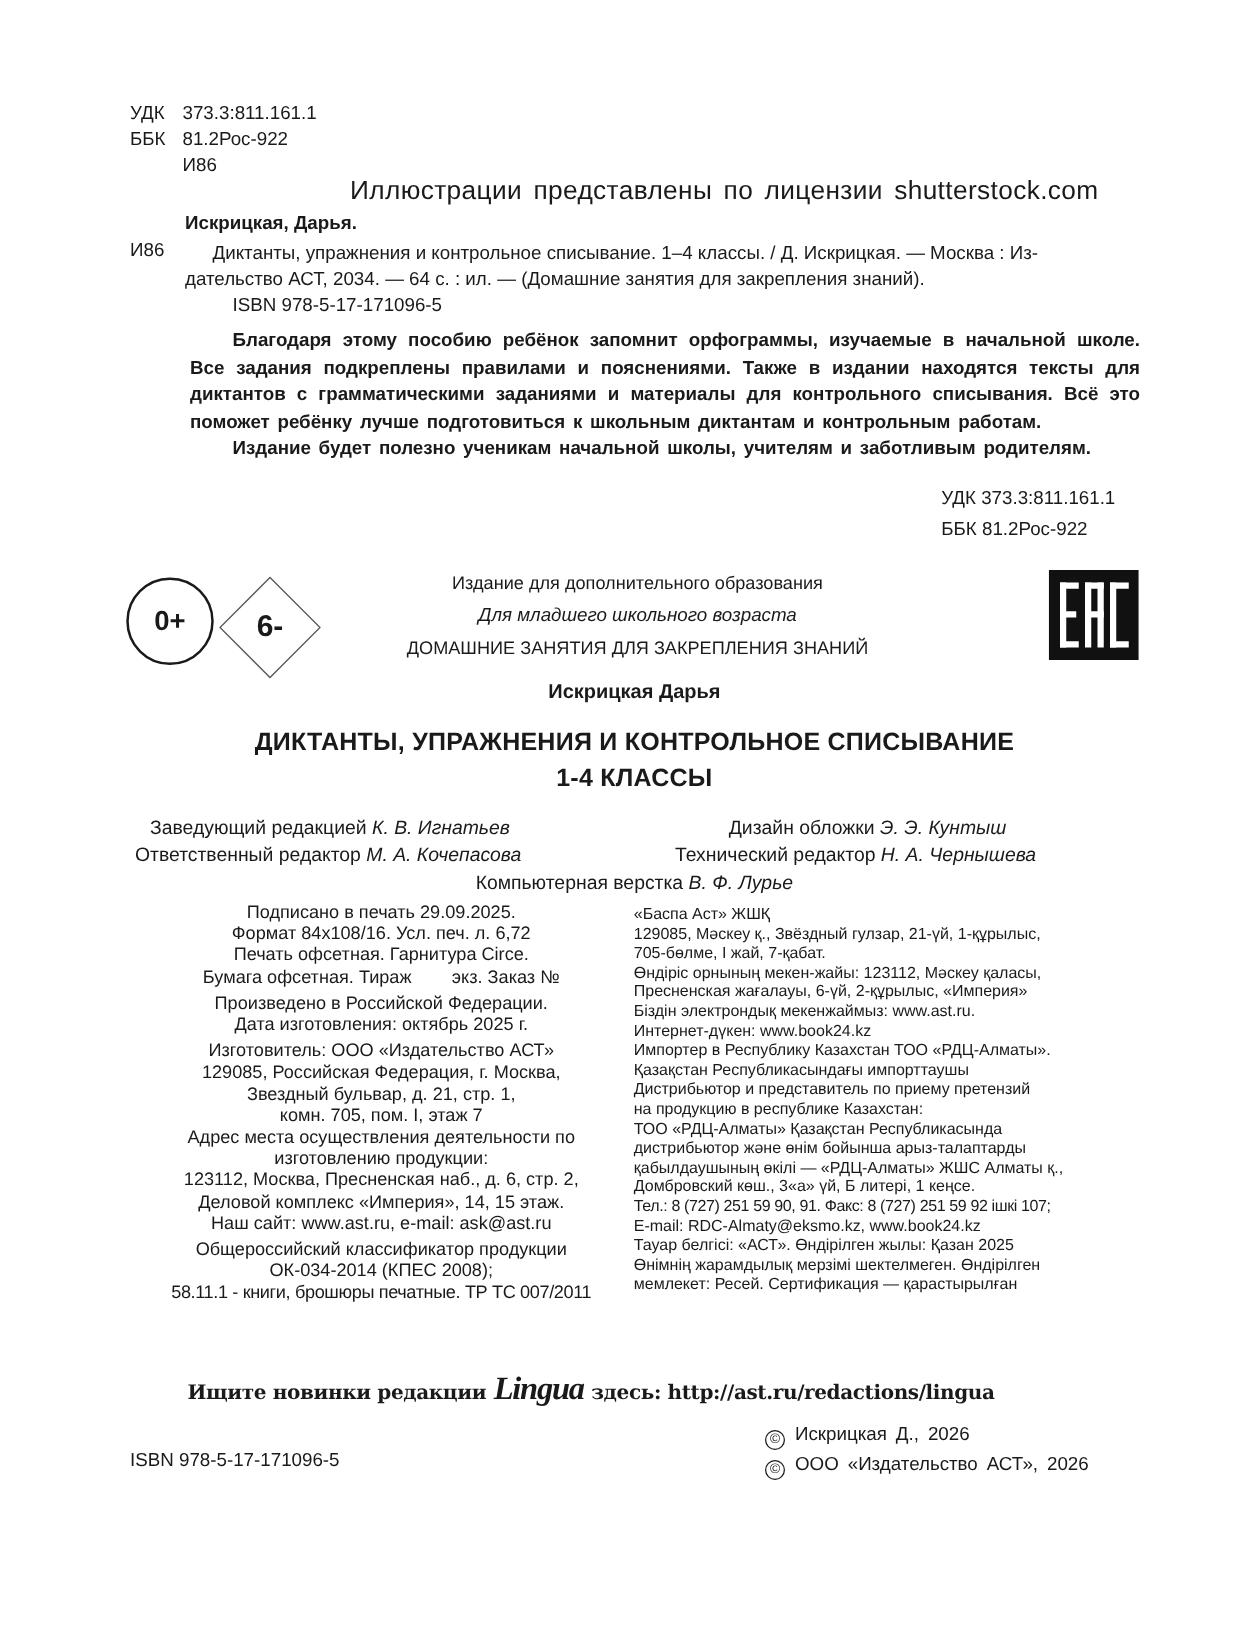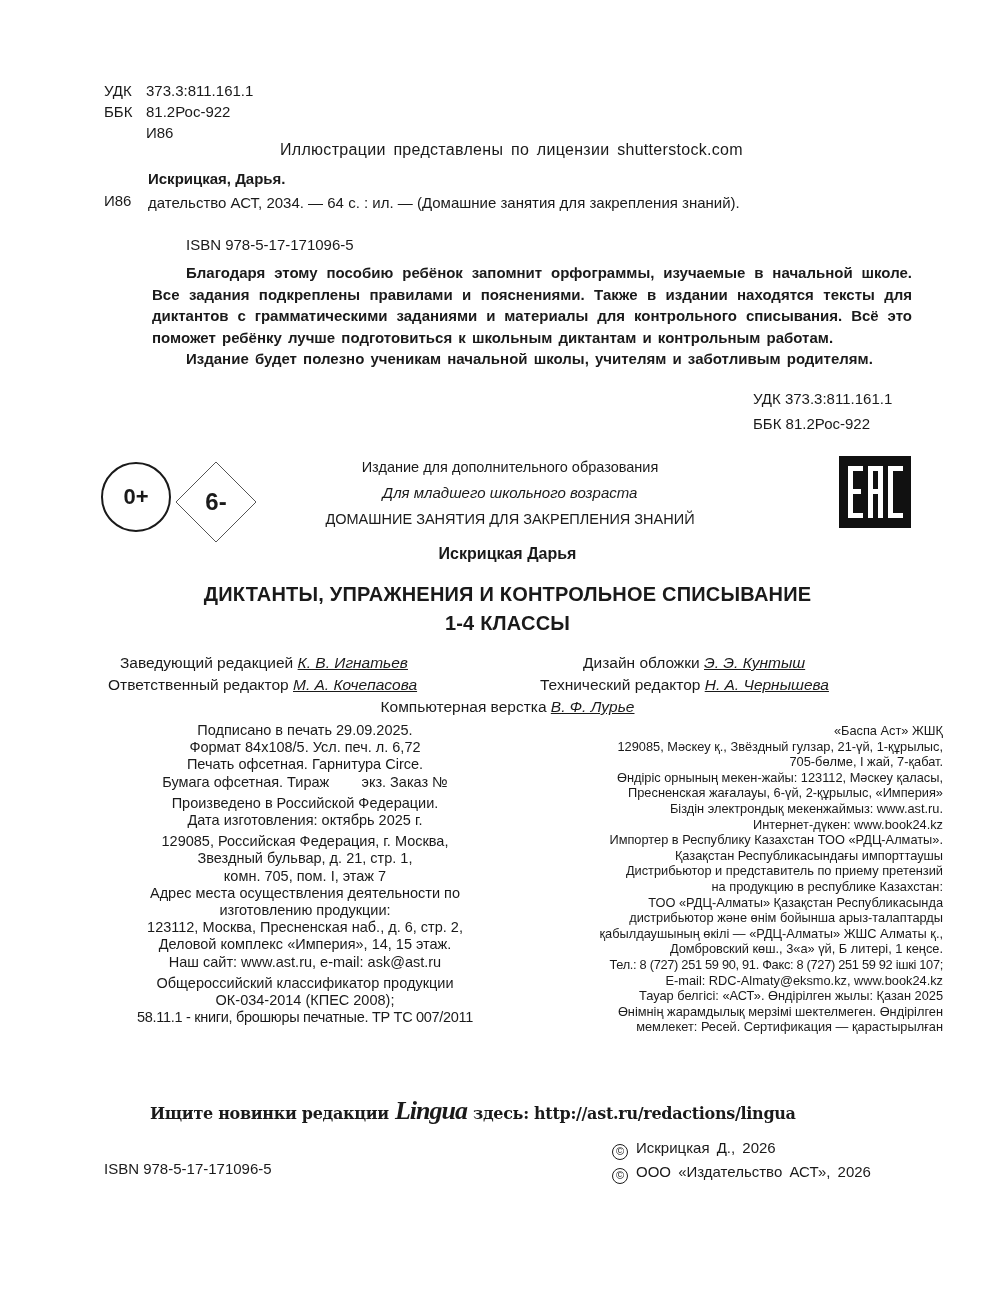--- a/index.html
+++ b/index.html
@@ -2,21 +2,21 @@
 <html><head>
 <meta charset="utf-8">
 <style>
   * { box-sizing: border-box; margin: 0; padding: 0; }
   html, body { width: 1000px; height: 1312px; background: #ffffff; }
   body { position: relative; font-family: "Liberation Sans", sans-serif; color: #1a1a1a; overflow: hidden; }
   .abs { position: absolute; }
   .udk-top { left: 104px; top: 80px; }
   .udk-top div { font-size: 15px; line-height: 21px; }
   .udk-top .code { display: inline-block; width: 42px; }
-  .illus { left: 280px; top: 141px; font-size: 16px; letter-spacing: 0.3px; word-spacing: 3px; }
+  .illus { left: 280px; top: 141px; font-size: 21px; letter-spacing: 0.3px; word-spacing: 3px; }
   .author-bold { left: 148px; top: 170px; font-size: 15px; font-weight: bold; }
   .i86 { left: 104px; top: 192px; font-size: 15px; }
   .biblio { left: 148px; top: 192px; width: 762px; font-size: 15px; line-height: 21px; text-align: justify; }
   .isbn1 { left: 186px; top: 236px; font-size: 15px; }
   .annot { left: 152px; top: 262px; width: 760px; font-size: 15px; line-height: 21.5px; text-align: justify; word-spacing: 2px; }
   .annot p { text-indent: 34px; font-weight: bold; }
   .udk-right { left: 753px; top: 386px; }
   .udk-right div { font-size: 15px; line-height: 25px; }
   .age0 { left: 101px; top: 462px; width: 70px; height: 70px; border: 2.5px solid #1a1a1a; border-radius: 50%;
           display: flex; align-items: center; justify-content: center; font-size: 22px; font-weight: bold; }
@@ -24,29 +24,29 @@
   .age6-wrap svg { position: absolute; left: 0; top: 0; }
   .age6-wrap span { position: absolute; left: 0; top: 0; width: 82px; height: 82px; display: flex; align-items: center; justify-content: center;
                     font-size: 24px; font-weight: bold; }
   .series { left: 300px; top: 454px; width: 420px; text-align: center; }
   .series div { font-size: 14.5px; line-height: 26px; }
   .series .it { font-style: italic; font-size: 15px; }
   .eac { left: 839px; top: 456px; width: 72px; height: 72px; }
   .author2 { left: 0; top: 545px; width: 1015px; text-align: center; font-size: 16px; font-weight: bold; }
   .title { left: 0; top: 580px; width: 1015px; text-align: center; font-size: 20px; font-weight: bold; line-height: 29px; letter-spacing: 0.2px; }
   .staff { top: 652px; font-size: 15.5px; line-height: 22px; }
-  .staff i { font-style: italic; text-decoration: underline; }
+  .staff i { font-style: italic; }
   .staff-l1 { left: 120px; }
   .staff-l2 { left: 108px; top: 674px; }
   .staff-r1 { left: 583px; }
   .staff-r2 { left: 540px; top: 674px; }
   .staff-c { left: 0; width: 1015px; text-align: center; top: 696px; }
   .col-left { left: 100px; top: 722px; width: 410px; text-align: center; font-size: 14.5px; line-height: 17.2px; }
   .col-left .gap { height: 4px; }
-  .col-right { left: 523px; top: 723px; width: 420px; text-align: right; font-size: 12.8px; line-height: 15.6px; }
+  .col-right { left: 507px; top: 723px; width: 420px; text-align: left; font-size: 12.8px; line-height: 15.6px; }
   .lingua { left: 150px; top: 1096px; width: 720px; font-family: "DejaVu Serif", serif; font-weight: bold; font-size: 16px; letter-spacing: -0.3px; white-space: nowrap; }
   .lingua .logo { font-family: "Liberation Serif", serif; font-style: italic; font-weight: bold; font-size: 26px; margin: 0 6px; letter-spacing: -1px; }
   .isbn2 { left: 104px; top: 1160px; font-size: 15px; }
   .copy { left: 612px; top: 1136px; }
   .copy div { font-size: 15px; line-height: 24px; word-spacing: 3px; }
   .copy .c { display: inline-block; width: 16px; height: 16px; border: 1.5px solid #1a1a1a; border-radius: 50%; font-size: 11px; line-height: 13px;
              text-align: center; vertical-align: -2px; margin-right: 8px; }
 </style>
 </head>
 <body>
@@ -55,20 +55,21 @@
   <div><span class="code">УДК</span><span>373.3:811.161.1</span></div>
   <div><span class="code">ББК</span><span>81.2Рос-922</span></div>
   <div><span class="code"></span><span>И86</span></div>
 </div>
 
 <div class="abs illus">Иллюстрации представлены по лицензии shutterstock.com</div>
 
 <div class="abs author-bold">Искрицкая, Дарья.</div>
 <div class="abs i86">И86</div>
 <div class="abs biblio">
+  <div style="padding-left:22px;">Диктанты, упражнения и контрольное списывание. 1–4 классы. / Д. Искрицкая. — Москва : Из-</div>
   <div>дательство АСТ, 2034.  —  64 с. : ил.  —  (Домашние занятия для закрепления знаний).</div>
 </div>
 <div class="abs isbn1">ISBN  978-5-17-171096-5</div>
 
 <div class="abs annot">
   <p>Благодаря этому пособию ребёнок запомнит орфограммы, изучаемые в начальной школе. Все задания подкреплены правилами и пояснениями. Также в издании находятся тексты для диктантов с грамматическими заданиями и материалы для контрольного списывания. Всё это поможет ребёнку лучше подготовиться к школьным диктантам и контрольным работам.</p>
   <p>Издание будет полезно ученикам начальной школы, учителям и заботливым родителям.</p>
 </div>
 
 <div class="abs udk-right">
@@ -119,27 +120,28 @@
 </div>
 
 <div class="abs staff staff-l1"><span>Заведующий редакцией </span><i>К. В. Игнатьев</i></div>
 <div class="abs staff staff-r1"><span>Дизайн обложки </span><i>Э. Э. Кунтыш</i></div>
 <div class="abs staff staff-l2"><span>Ответственный редактор </span><i>М. А. Кочепасова</i></div>
 <div class="abs staff staff-r2"><span>Технический редактор </span><i>Н. А. Чернышева</i></div>
 <div class="abs staff staff-c"><span>Компьютерная верстка </span><i>В. Ф. Лурье</i></div>
 
 <div class="abs col-left">
   <div>Подписано в печать 29.09.2025.</div>
-  <div>Формат 84x108/5. Усл. печ. л. 6,72</div>
+  <div>Формат 84x108/16. Усл. печ. л. 6,72</div>
   <div>Печать офсетная. Гарнитура Circe.</div>
   <div style="white-space:pre;">Бумага офсетная. Тираж        экз. Заказ №</div>
   <div class="gap"></div>
   <div>Произведено в Российской Федерации.</div>
   <div>Дата изготовления: октябрь 2025 г.</div>
   <div class="gap"></div>
+  <div>Изготовитель: ООО «Издательство АСТ»</div>
   <div>129085, Российская Федерация, г. Москва,</div>
   <div>Звездный бульвар, д. 21, стр. 1,</div>
   <div>комн. 705, пом. I, этаж 7</div>
   <div>Адрес места осуществления деятельности по</div>
   <div>изготовлению продукции:</div>
   <div>123112, Москва, Пресненская наб., д. 6, стр. 2,</div>
   <div>Деловой комплекс «Империя», 14, 15 этаж.</div>
   <div>Наш сайт: www.ast.ru, e-mail: ask@ast.ru</div>
   <div class="gap"></div>
   <div>Общероссийский классификатор продукции</div>

